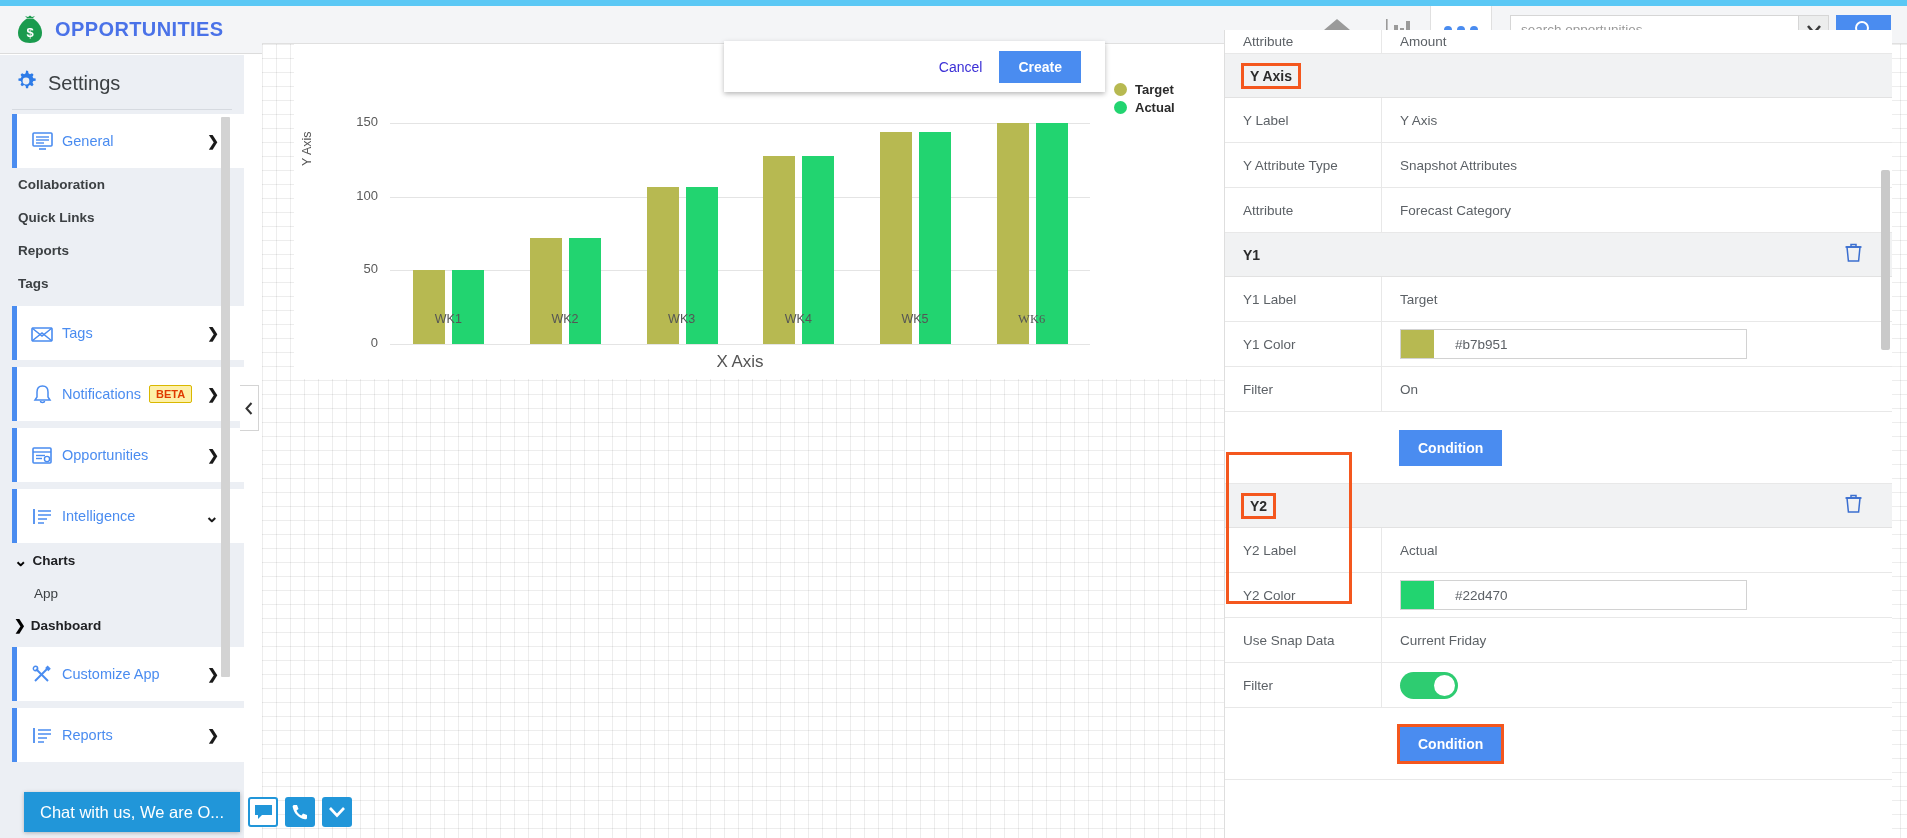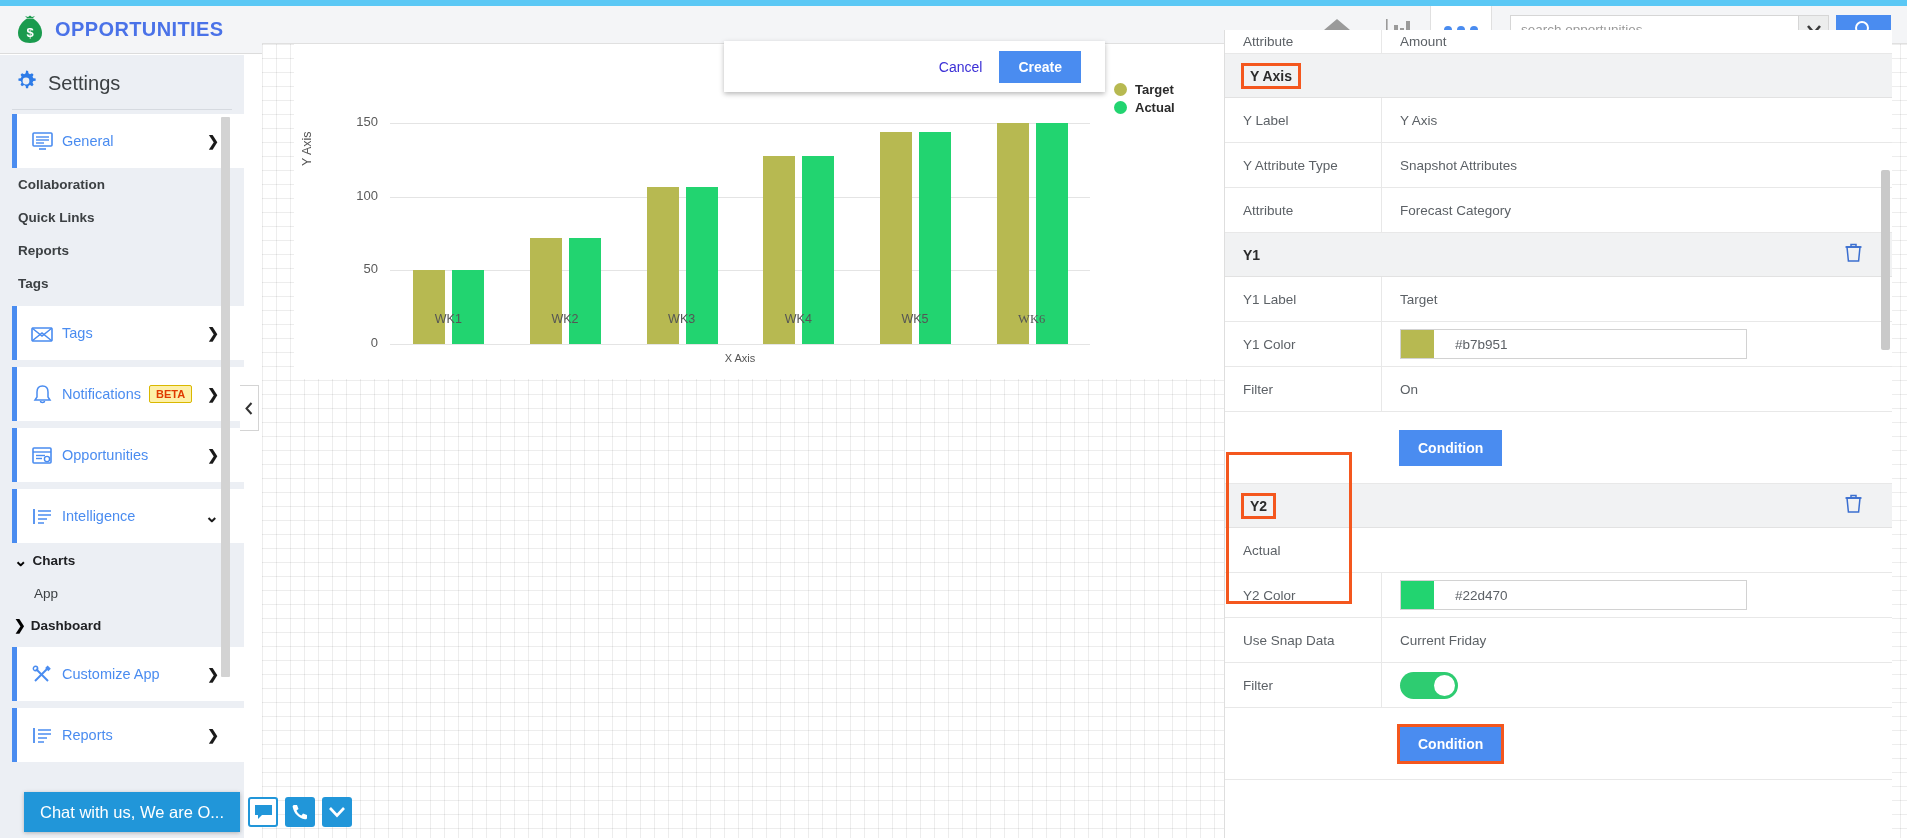--- a/index.html
+++ b/index.html
@@ -99,21 +99,21 @@
   .y-axis-title {
     position:absolute; left:6px; top:122px; transform:rotate(-90deg);
     transform-origin:left top; font-size:12.5px; color:#555; white-space:nowrap;
   }
   .ytick { position:absolute; right:0; font-size:13px; color:#5a5a5a; text-align:right; width:34px; }
   .gridline { position:absolute; height:1px; background:#e4e4e4; }
   .plot { position:absolute; left:96px; top:38px; width:700px; height:262px; }
   .bargroup { position:absolute; bottom:0; display:flex; align-items:flex-end; gap:7px; }
   .bar { width:32px; }
   .xlab { position:absolute; top:268px; font-size:12.5px; color:#555; text-align:center; width:90px; }
-  .x-axis-title { position:absolute; left:96px; top:308px; width:700px; text-align:center; font-size:11px; color:#555; }
+  .x-axis-title { position:absolute; left:96px; top:308px; width:700px; text-align:center; font-size:17px; color:#555; }
   .legend { position:absolute; left:820px; top:38px; }
   .leg-row { display:flex; align-items:center; gap:8px; margin-bottom:3px; }
   .leg-dot { width:13px; height:13px; border-radius:50%; }
   .leg-txt { font-size:13px; font-weight:bold; color:#2b2b2b; }
 
   
   .create-popup {
     position:absolute; left:724px; top:41px; width:381px; height:51px;
     background:#fff; box-shadow:0 2px 5px rgba(0,0,0,.28); z-index:8;
     display:flex; align-items:center; justify-content:flex-end; gap:17px; padding-right:24px;
@@ -521,20 +521,21 @@
         <span class="trash">
           <svg width="17" height="19" viewBox="0 0 17 19">
             <path d="M2 4 L15 4 L13.6 18 L3.4 18 Z" stroke="#3b6fd0" stroke-width="1.5" fill="none"></path>
             <line x1="0.5" y1="4" x2="16.5" y2="4" stroke="#3b6fd0" stroke-width="1.7"></line>
             <path d="M6 4 L6 1.6 L11 1.6 L11 4" stroke="#3b6fd0" stroke-width="1.5" fill="none"></path>
           </svg>
         </span>
       </div>
     </div>
     <div class="prow">
+      <div class="plab">Y2 Label</div>
       <div class="pval">Actual</div>
     </div>
     <div class="prow">
       <div class="plab">Y2 Color</div>
       <div class="pval">
         <span class="color-field">
           <span class="swatch" style="background:#22d470"></span>
           <span class="color-hex">#22d470</span>
         </span>
       </div>

